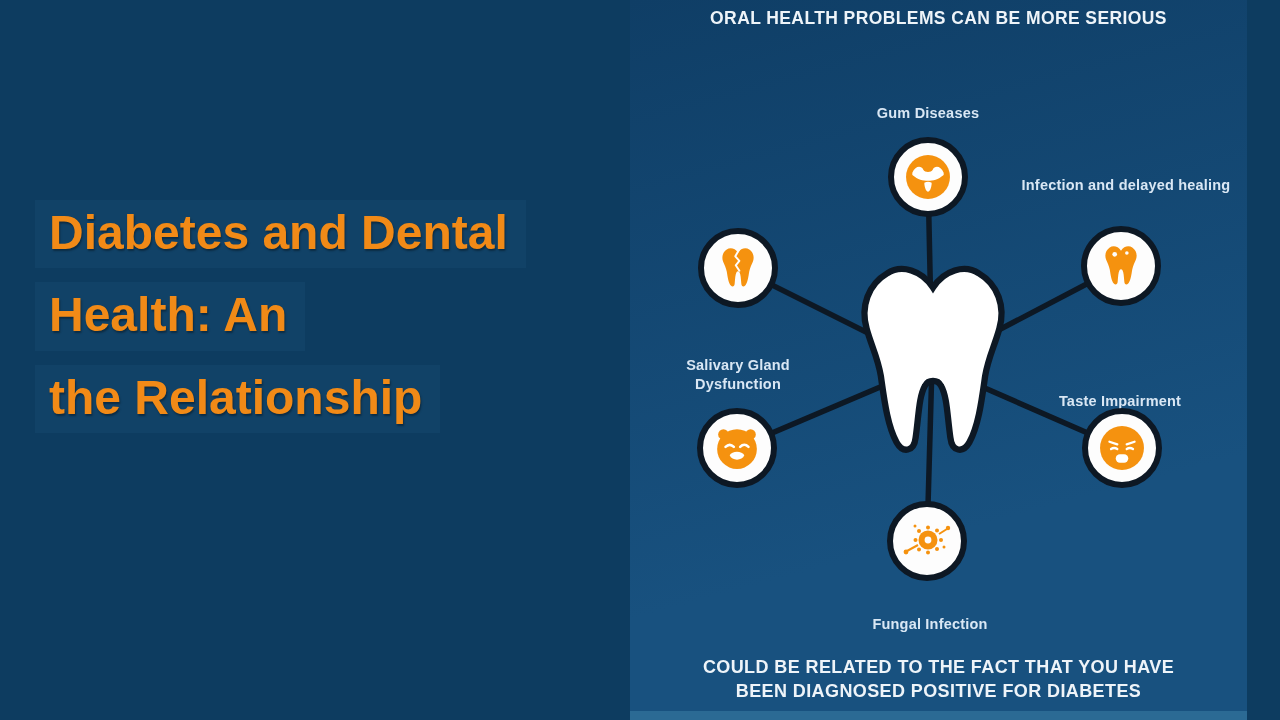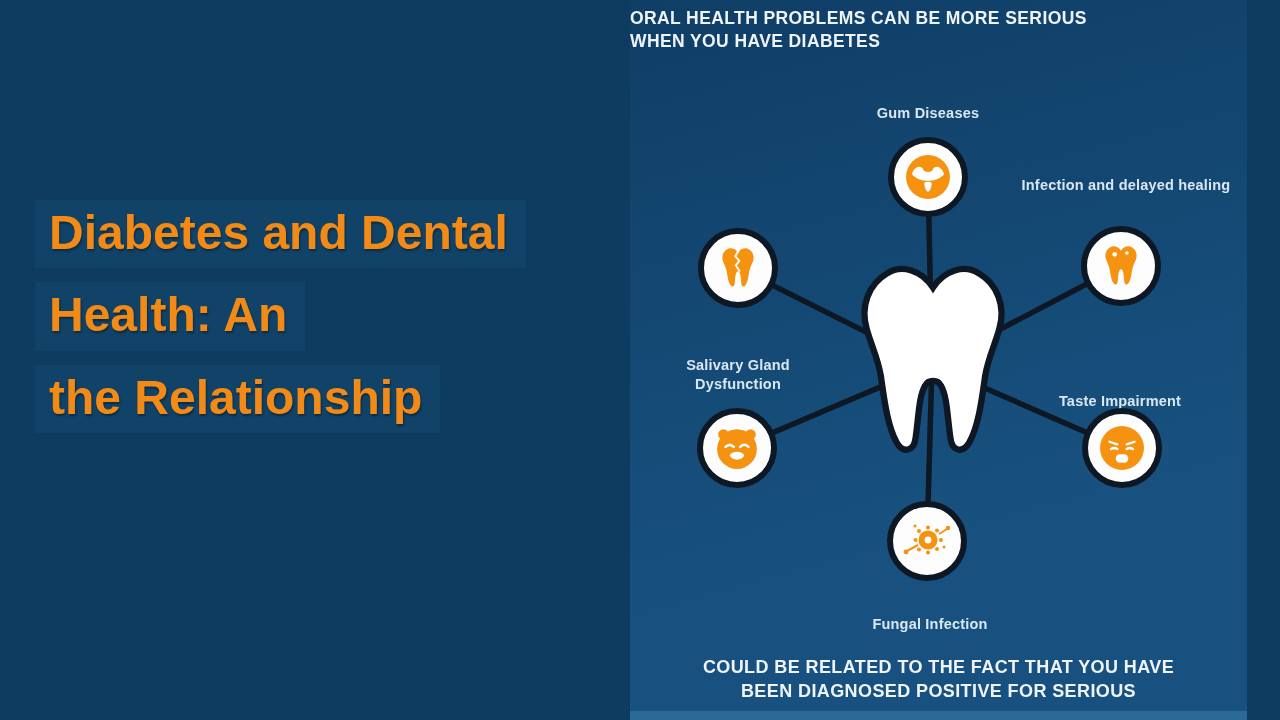--- a/index.html
+++ b/index.html
@@ -38,21 +38,21 @@
     white-space:nowrap;
   }
 
   
   .panel{
     position:absolute;left:630px;top:0;width:617px;height:720px;
     background:linear-gradient(165deg,var(--panel-top) 0%,var(--panel-bottom) 70%);
   }
   .info-title{
     position:absolute;top:7px;left:0;width:100%;
-    text-align:left;color:var(--text-light);
+    text-align:center;color:var(--text-light);
     font-weight:700;font-size:17.5px;line-height:1.32;letter-spacing:0.4px;
   }
   .info-footer{
     position:absolute;bottom:17px;left:0;width:100%;
     text-align:center;color:var(--text-light);
     font-weight:700;font-size:18px;line-height:1.3;letter-spacing:0.4px;
   }
   .footer-strip{
     position:absolute;bottom:0;left:0;width:100%;height:9px;
     background:var(--footer-strip);
@@ -90,21 +90,20 @@
     <span class="headline-line">Diabetes and Dental</span>
     <span class="headline-line">Health: An</span>
     <span class="headline-line">the Relationship</span>
   </div>
 </div>
 
 <div class="panel">
 
   <div class="info-title">
     <div>ORAL HEALTH PROBLEMS CAN BE MORE SERIOUS</div>
-    <div>WHEN YOU HAVE DIABETES</div>
   </div>
 
   <svg class="connectors" width="617" height="720">
     <line x1="302" y1="365" x2="298" y2="177"></line>
     <line x1="302" y1="365" x2="108" y2="268"></line>
     <line x1="302" y1="365" x2="491" y2="266"></line>
     <line x1="302" y1="365" x2="107" y2="448"></line>
     <line x1="302" y1="365" x2="492" y2="448"></line>
     <line x1="302" y1="365" x2="297" y2="541"></line>
   </svg>
@@ -179,17 +178,17 @@
       <circle cx="14.5" cy="19" r="2" fill="var(--icon-orange)"></circle>
       <circle cx="18" cy="10" r="2" fill="var(--icon-orange)"></circle>
       <circle cx="14" cy="5" r="1.5" fill="var(--icon-orange)"></circle>
       <circle cx="43" cy="26" r="1.5" fill="var(--icon-orange)"></circle>
     </svg>
   </div>
   <div class="node-label w200" style="left:300px;top:595px;">Fungal Infection</div>
 
   <div class="info-footer">
     <div>COULD BE RELATED TO THE FACT THAT YOU HAVE</div>
-    <div>BEEN DIAGNOSED POSITIVE FOR SERIOUS</div>
+    <div>BEEN DIAGNOSED POSITIVE FOR DIABETES</div>
   </div>
 
   <div class="footer-strip"></div>
 </div>
 
 </body></html>

